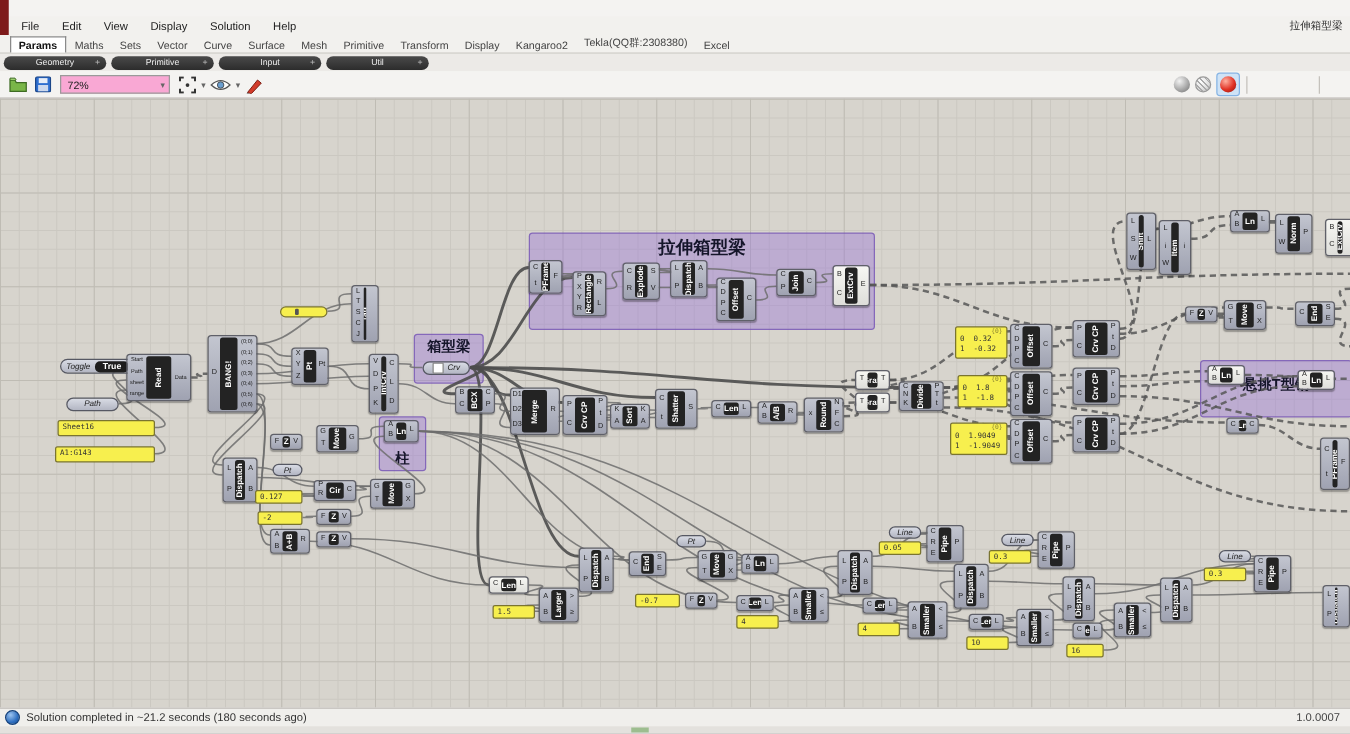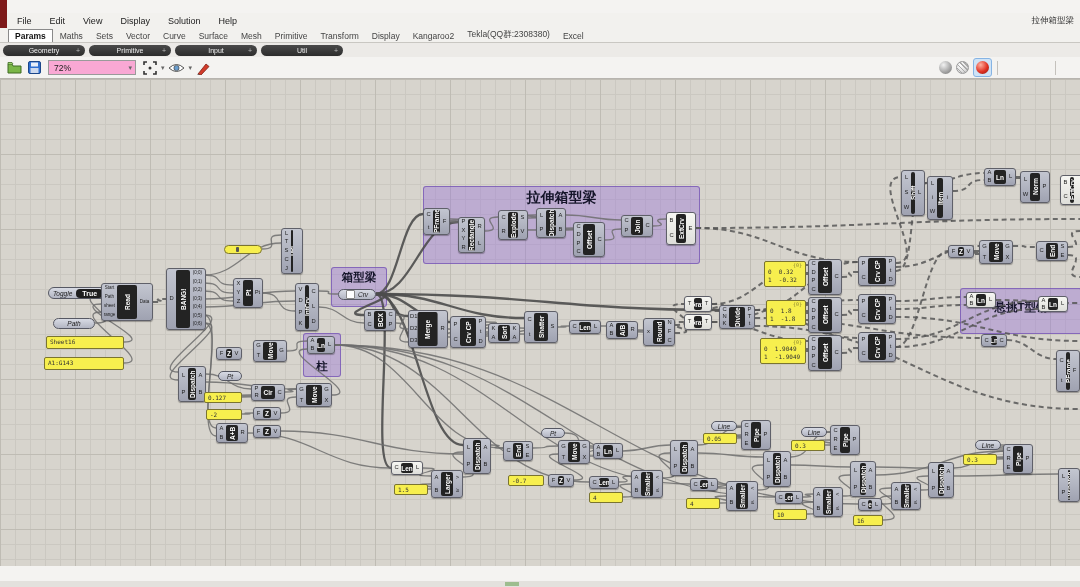--- a/index.html
+++ b/index.html
@@ -1202,17 +1202,22 @@
       <div class="node" style="left: 1058px; top: 389px; width: 22px; height: 34px;">
         <div class="pcol in">
           <div>L</div>
           <div>P</div>
         </div>
         <div class="bar v">Dispatch</div>
         <div class="pcol out"></div>
       </div>
     </div>
 
+<div id="statusbar">
+  <span id="status-icon"></span>
+  <span>Solution completed in ~21.2 seconds (180 seconds ago)</span>
+  <span id="status-version">1.0.0007</span>
+</div>
 <div id="bottomstrip">
       <div class="sliver"></div>
     </div>
 
 </div>
 
 </body></html>

